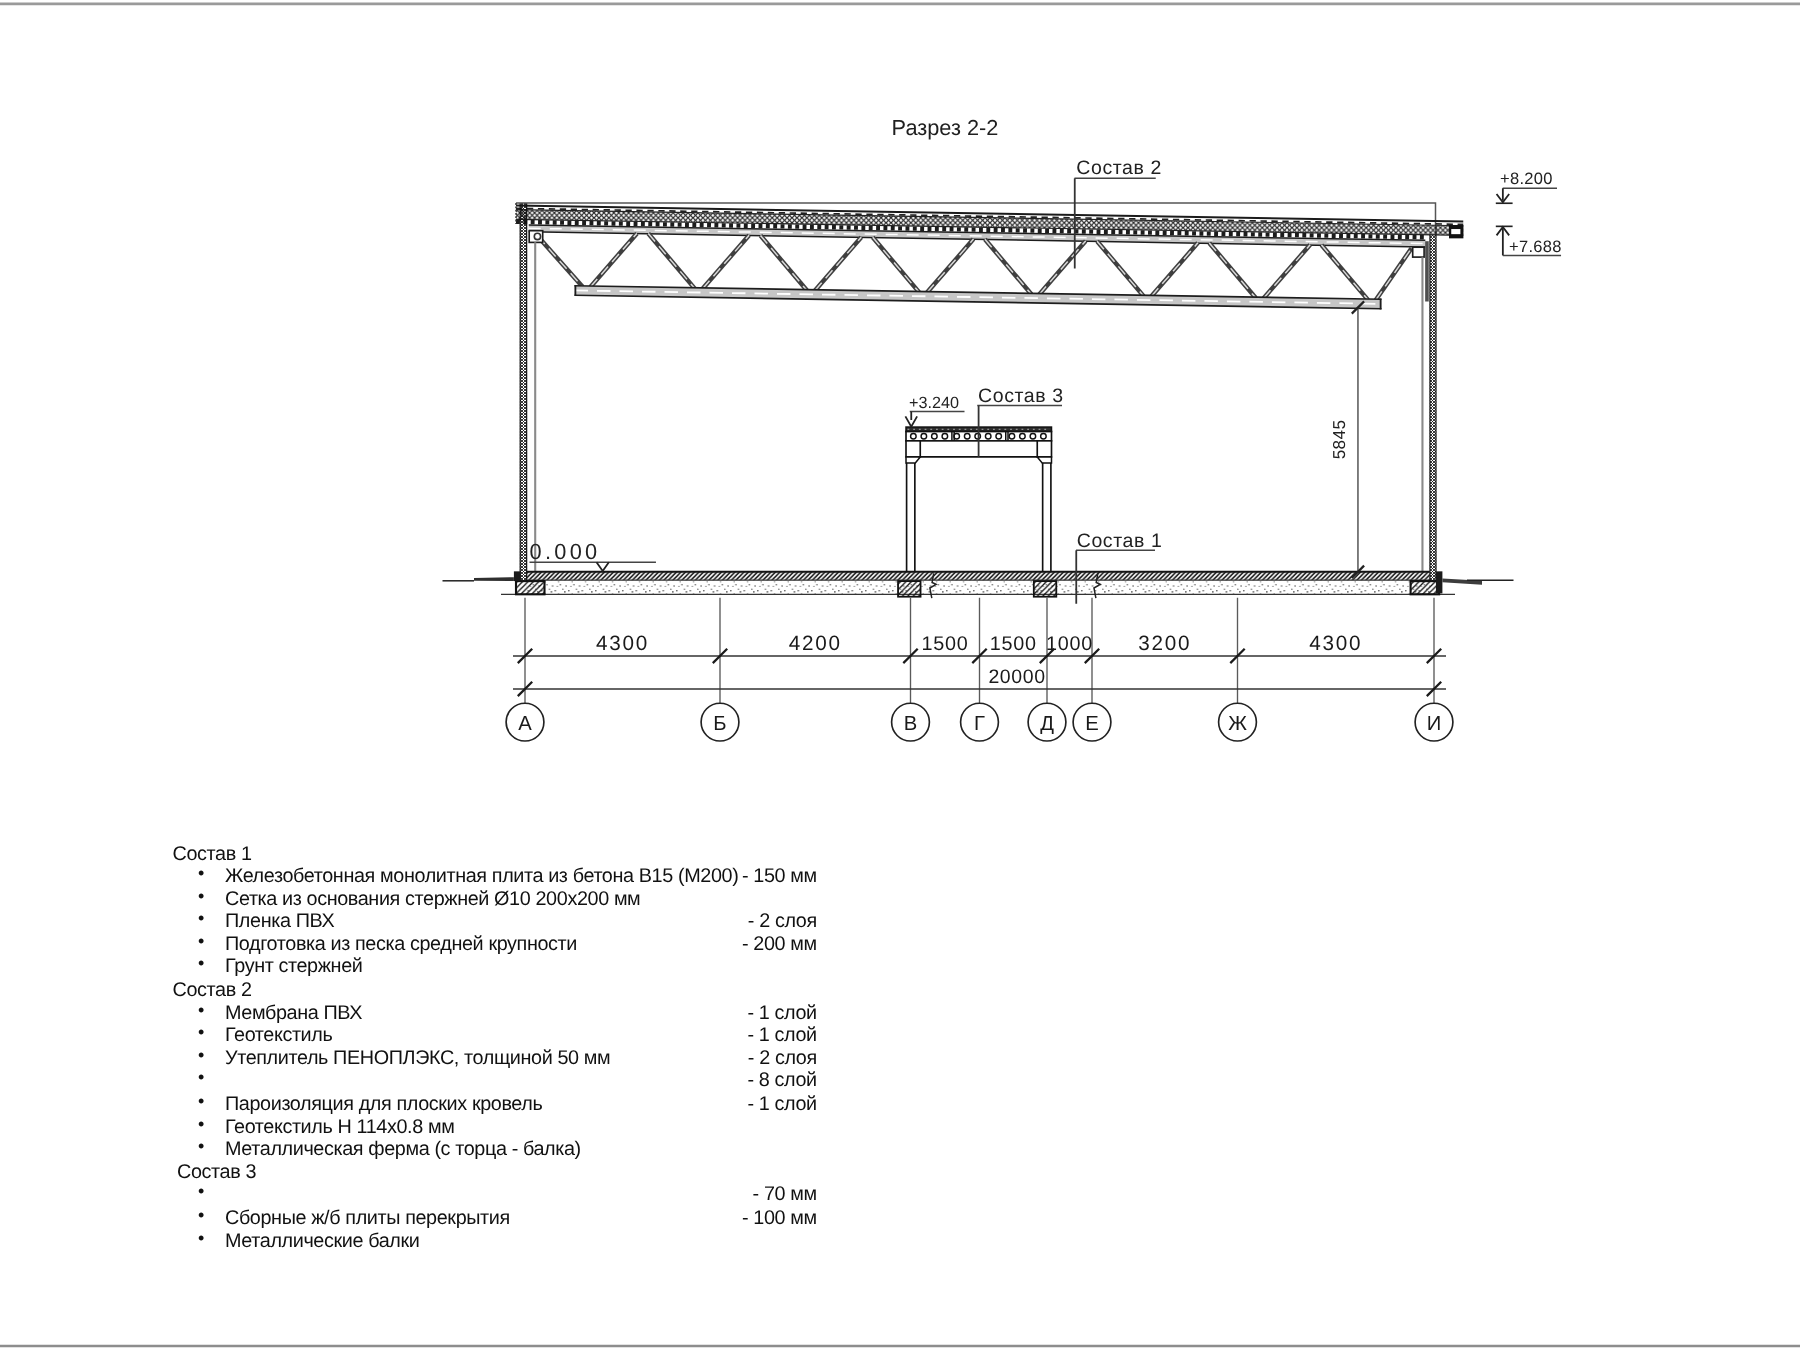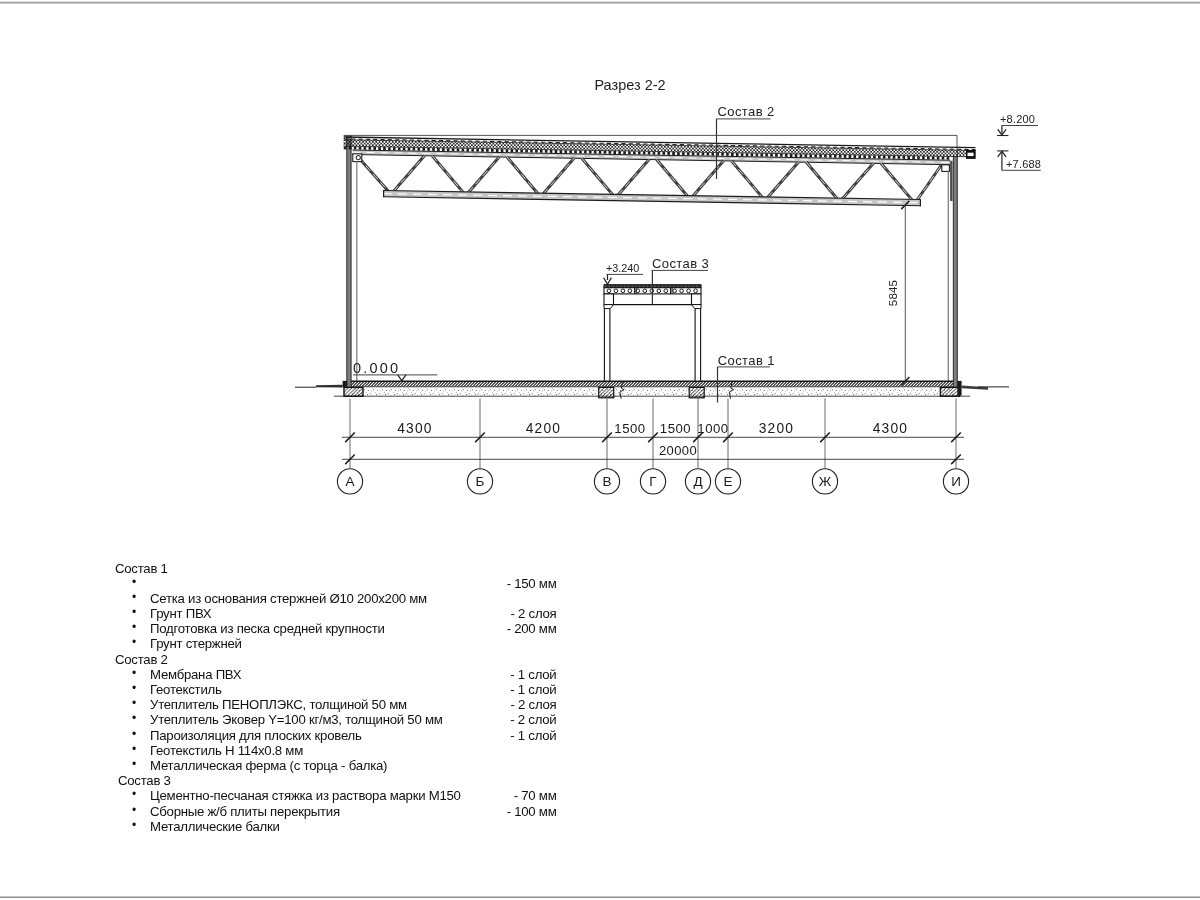--- a/index.html
+++ b/index.html
@@ -1,21 +1,21 @@
 <!DOCTYPE html>
 <html><head><meta charset="utf-8">
 <style>
 html,body{margin:0;padding:0;background:#fff;width:1200px;height:900px;overflow:hidden;-webkit-font-smoothing:antialiased}
 #wrap{position:relative;width:1200px;height:900px;font-family:"Liberation Sans", sans-serif}
 #legend{position:absolute;left:115px;top:560.5px;width:441.5px;font-size:13.2px;letter-spacing:-0.25px;color:#111}
 .lg-h{height:15.2px;line-height:15.2px}
 .lg-i{height:15.2px;line-height:15.2px;position:relative}
 .lg-i .b{position:absolute;left:17px;top:-1px;font-size:12px}
 .lg-i .t{position:absolute;left:35px;white-space:nowrap}
-.lg-i .val{position:absolute;right:0px;white-space:nowrap}
+.lg-i .val{position:absolute;right:12px;white-space:nowrap}
 </style></head>
 <body>
 <div id="wrap">
 
 <svg width="1200" height="900" viewBox="0 0 1200 900" style="position:absolute;left:0;top:0">
 <defs>
 <pattern id="wallH" width="2.0" height="2.0" patternUnits="userSpaceOnUse">
  <path d="M0,0 L2,2 M2,0 L0,2" stroke="#111" stroke-width="0.55" fill="none"></path>
 </pattern>
 <pattern id="roofH" width="3.3" height="3.3" patternUnits="userSpaceOnUse">
@@ -306,31 +306,32 @@
 <circle cx="956" cy="481.4" r="12.6" fill="#fff" stroke="#222" stroke-width="1.1"></circle>
 <text x="956" y="486.4" font-family="Liberation Sans, sans-serif" font-size="13.5" fill="#1a1a1a" text-anchor="middle">И</text>
 </svg>
 
 <div id="legend">
 
 <div class="lg-h">Состав 1</div>
 
 <div class="lg-i">
         <span class="b">•</span>
+        <span class="t">Железобетонная монолитная плита из бетона В15 (М200)</span>
         <span class="val">-  150 мм</span>
       </div>
 
 <div class="lg-i">
         <span class="b">•</span>
         <span class="t">Сетка из основания стержней Ø10 200х200 мм</span>
       </div>
 
 <div class="lg-i">
         <span class="b">•</span>
-        <span class="t">Грунт ПВХ</span>
+        <span class="t">Пленка ПВХ</span>
         <span class="val">-  2 слоя</span>
       </div>
 
 <div class="lg-i">
         <span class="b">•</span>
         <span class="t">Подготовка из песка средней крупности</span>
         <span class="val">- 200 мм</span>
       </div>
 
 <div class="lg-i">
@@ -353,22 +354,21 @@
       </div>
 
 <div class="lg-i">
         <span class="b">•</span>
         <span class="t">Утеплитель ПЕНОПЛЭКС, толщиной 50 мм</span>
         <span class="val">- 2 слоя</span>
       </div>
 
 <div class="lg-i">
         <span class="b">•</span>
-        <span class="t">Утеплитель Эковер Y=100 кг/м3, толщиной 50 мм</span>
-        <span class="val">- 2 слой</span>
+        <span class="val">- 8 слой</span>
       </div>
 
 <div class="lg-i">
         <span class="b">•</span>
         <span class="t">Пароизоляция для плоских кровель</span>
         <span class="val">- 1 слой</span>
       </div>
 
 <div class="lg-i">
         <span class="b">•</span>
@@ -377,21 +377,20 @@
 
 <div class="lg-i">
         <span class="b">•</span>
         <span class="t">Металлическая ферма (с торца - балка)</span>
       </div>
 
 <div class="lg-h" style="padding-left:3px">Состав 3</div>
 
 <div class="lg-i">
         <span class="b">•</span>
-        <span class="t">Цементно-песчаная стяжка из раствора марки М150</span>
         <span class="val">-  70 мм</span>
       </div>
 
 <div class="lg-i">
         <span class="b">•</span>
         <span class="t">Сборные ж/б плиты перекрытия</span>
         <span class="val">-  100 мм</span>
       </div>
 
 <div class="lg-i">

